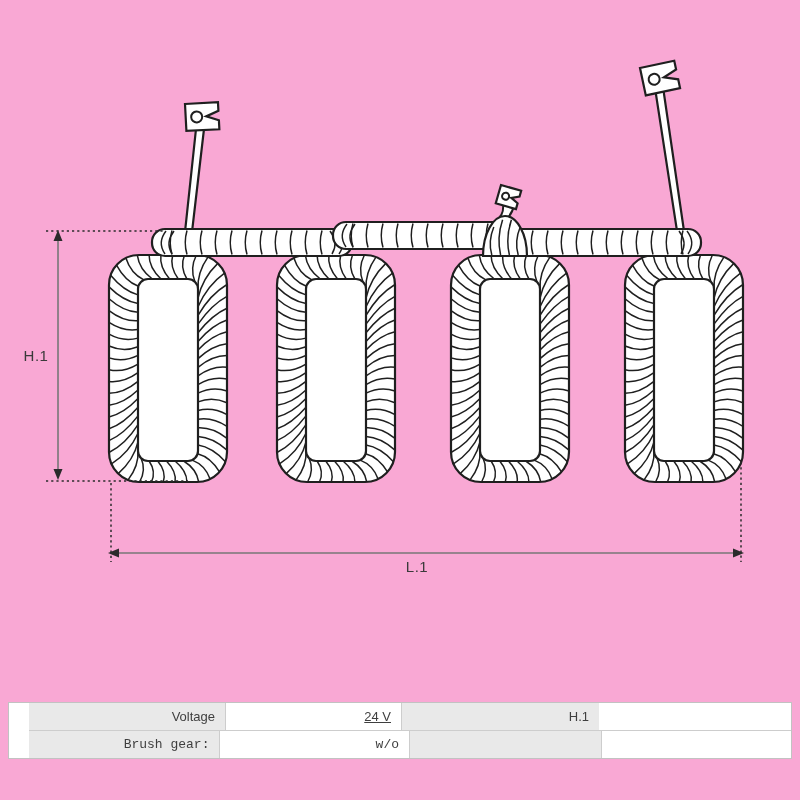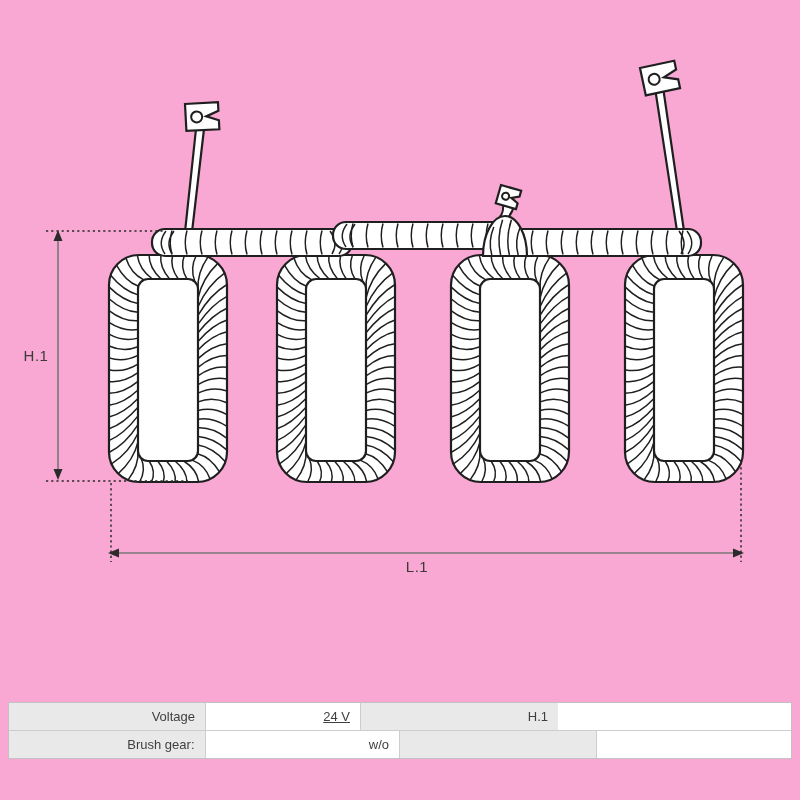--- a/index.html
+++ b/index.html
@@ -2,22 +2,22 @@
 <html><head>
 <meta charset="utf-8">
 <style>
   html,body{margin:0;padding:0;background:#fff;}
   .stage{position:relative;width:800px;height:800px;background:#f9a8d4;overflow:hidden;
          font-family:"Liberation Sans",sans-serif;}
   #diagram-svg{position:absolute;left:0;top:0;}
   .dim-label{font-family:"Liberation Sans",sans-serif;font-size:15px;fill:#3a3a3a;letter-spacing:.5px;}
   .spec-table{position:absolute;left:8px;top:702px;width:784px;
               border:1px solid #c2c2c2;box-sizing:border-box;background:#fff;}
-  .spec-row{display:flex;height:27px;border-bottom:1px solid #cdcdcd;}
-  .spec-row:last-child{border-bottom:none;}
+  .spec-row{display:flex;height:27px;border-bottom:1px solid #cdcdcd;margin-left:20px;}
+  .spec-row:last-child{border-bottom:none;font-family:Liberation Mono, monospace;}
   .spec-cell{box-sizing:border-box;display:flex;align-items:center;justify-content:flex-end;
              padding-right:10px;font-size:13px;color:#3f3f3f;border-right:1px solid #cdcdcd;
              white-space:nowrap;overflow:hidden;}
   .spec-cell:last-child{border-right:none;}
   .spec-cell.label{background:#e9e9e9;}
   .spec-cell.value{background:#ffffff;}
 </style>
 </head>
 <body>
 
@@ -344,21 +344,21 @@
         <line x1="741" y1="462" x2="741" y2="562" stroke="#2b2b2b" stroke-width="1.5" stroke-dasharray="2.2 3"></line>
         <line x1="114" y1="553" x2="738" y2="553" stroke="#777777" stroke-width="1.6"></line>
         <polygon points="108,553 119,548.5 119,557.5" fill="#2b2b2b"></polygon>
         <polygon points="744,553 733,548.5 733,557.5" fill="#2b2b2b"></polygon>
         <text x="417" y="572" text-anchor="middle" class="dim-label">L.1</text>
       </g>
     </svg>
   <div id="spec-table" class="spec-table">
       <div class="spec-row">
         <div class="spec-cell label" style="width: 197px;">Voltage</div>
-        <div class="spec-cell value" style="width: 155px; text-decoration: underline;">24 V</div>
+        <div class="spec-cell value" style="width: 176px; text-decoration: underline;">24 V</div>
         <div class="spec-cell label" style="width: 197px;">H.1</div>
       </div>
       <div class="spec-row">
         <div class="spec-cell label" style="width: 197px;">Brush gear:</div>
         <div class="spec-cell value" style="width: 195px;">w/o</div>
         <div class="spec-cell label" style="width: 197px;"></div>
         <div class="spec-cell value" style="width: 195px;"></div>
       </div>
     </div>
 </div>

